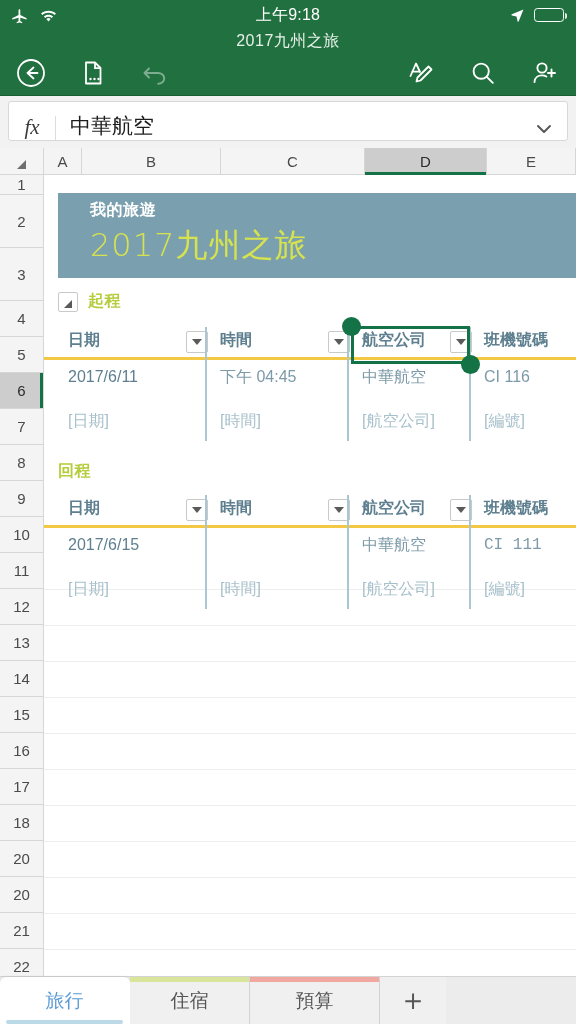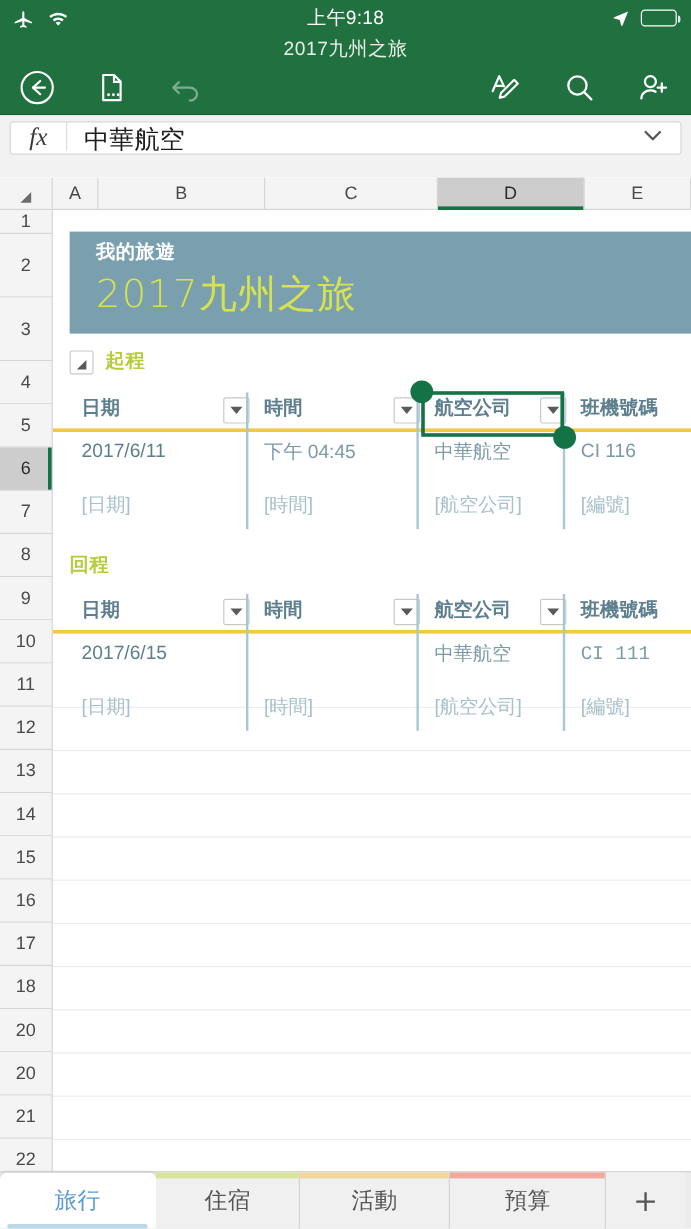--- a/index.html
+++ b/index.html
@@ -57,22 +57,22 @@
   .appbar-sep {
     position: absolute; bottom: 0; left: 0; width: 576px; height: 1px; background: #1a5c33;
   }
 
   
   .formulabar {
     position: absolute; top: 96px; left: 0; width: 576px; height: 52px;
     background: #f2f2f2; padding: 5px 8px;
   }
   .fb-inner {
-    width: 100%; height: 28px; background: #fff; border: 1px solid #d8d8d8;
-    border-radius: 3px; display: flex; align-items: flex-start;
+    width: 100%; height: 40px; background: #fff; border: 1px solid #d8d8d8;
+    border-radius: 3px; display: flex; align-items: flex-end;
   }
   .fb-fx {
     width: 46px; text-align: center; font-family: "Liberation Serif", "DejaVu Serif", serif;
     font-style: italic; font-size: 21px; color: #3b3b3b;
   }
   .fb-divider { width: 1px; height: 24px; background: #dcdcdc; }
   .fb-value {
     flex: 1; padding-left: 14px; font-size: 21px; color: #1d1d1d;
     white-space: nowrap; overflow: hidden;
   }
@@ -120,21 +120,21 @@
     position: absolute; top: 27px; left: 44px; width: 532px; height: 801px;
     overflow: hidden;
   }
 
   
   .rowline { position: absolute; left: 0; width: 532px; height: 1px; background: #ededed; }
 
   
   .banner {
     position: absolute; background: #7a9fae; color: #fff;
-    padding-left: 22px;
+    padding-left: 32px;
   }
   .banner-sub { font-size: 16px; font-weight: bold; color: #ffffff; padding-top: 7px; letter-spacing: .5px; }
   .banner-title {
     font-size: 32px; color: #d6e34f; padding-top: 3px; letter-spacing: 1px;
     font-family: "DejaVu Sans", sans-serif; font-weight: 300;
   }
 
   
   .sec-head { position: absolute; display: flex; align-items: center; gap: 10px; }
   .collapse-box {
@@ -481,24 +481,20 @@
 
   <div class="tabbar">
     <div class="tab active" style="width:130px">
       <span class="tab-top" id="tabtop-0"></span>
       <span>旅行</span>
     </div>
     <div class="tab" style="width:120px">
       <span class="tab-top" id="tabtop-1" style="background: rgb(216, 229, 154);"></span>
       <span>住宿</span>
     </div>
-    <div class="tab" style="width:125px">
-      <span class="tab-top" id="tabtop-2" style="background: rgb(242, 215, 154);"></span>
-      <span>活動</span>
-    </div>
     <div class="tab" style="width:130px">
       <span class="tab-top" id="tabtop-3" style="background: rgb(240, 168, 160);"></span>
       <span>預算</span>
     </div>
     <div class="tab-add">＋</div>
   </div>
 
 </div>
 
 </body></html>

